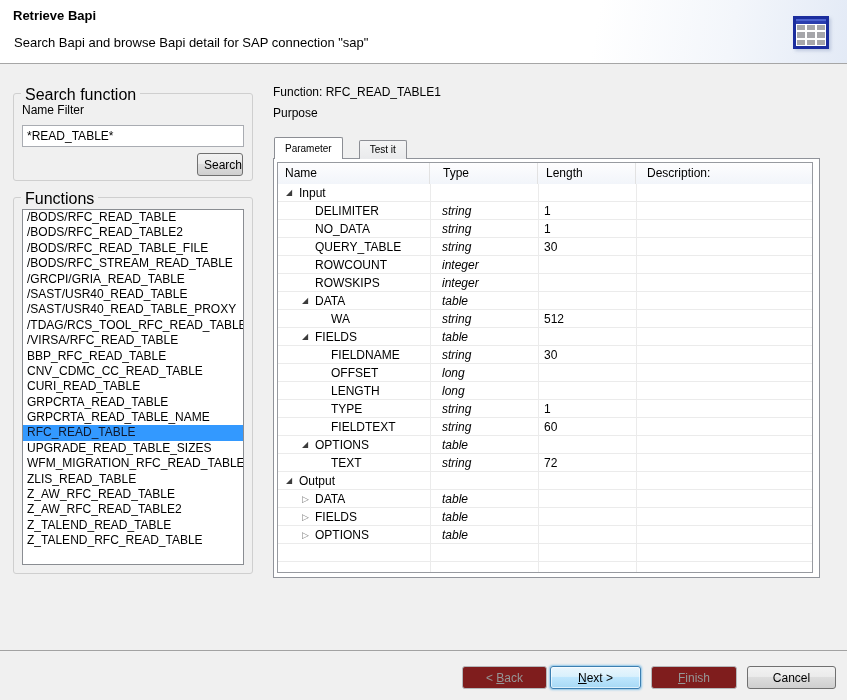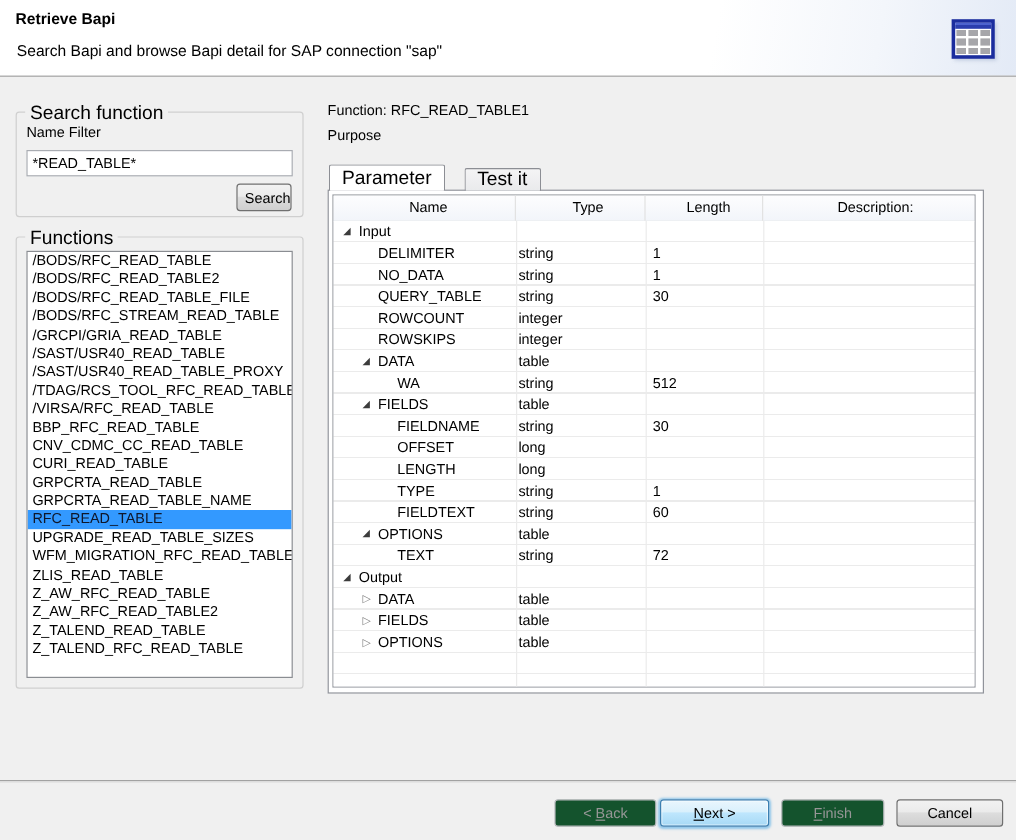--- a/index.html
+++ b/index.html
@@ -38,46 +38,46 @@
        border:1px solid #8A8D92;background:#fff;overflow:hidden;}
   .fitem{height:15.4px;line-height:15.4px;padding-left:4px;white-space:nowrap;}
   .st-selected{background:var(--selection,#3399FF);color:#0f172a;}
 
   
   .fn-label{position:absolute;left:273px;top:85px;}
   .purpose-label{position:absolute;left:273px;top:106px;}
 
   .tabstrip{position:absolute;left:274px;top:137px;height:22px;display:flex;align-items:flex-end;z-index:3;}
   .tab{box-sizing:border-box;border:1px solid #8C8E94;border-bottom:none;border-radius:2px 2px 0 0;
-       padding:0 10px;font-size:16px;}
+       padding:0 10px;font-size:10px;}
   .tab-active{height:22px;line-height:21px;background:#fff;}
   .tab-inactive{height:19px;line-height:18px;background:linear-gradient(#F4F4F5,#E9EAEC);margin-left:16px;}
 
   .tab-content{position:absolute;left:273px;top:158px;width:547px;height:420px;box-sizing:border-box;
        background:#fff;border:1px solid #90939A;z-index:1;}
 
   .ptable{position:absolute;left:3px;top:3px;width:536px;height:411px;box-sizing:border-box;
        border:1px solid #979AA0;background:#fff;}
   .phead{display:flex;height:21px;line-height:21px;
        background:linear-gradient(#FDFDFE,#F2F5FA);border-bottom:1px solid #D8DCE2;}
-  .hcell{box-sizing:border-box;border-right:1px solid #E2E2E2;overflow:hidden;white-space:nowrap;text-align:center;}
+  .hcell{box-sizing:border-box;border-right:1px solid #E2E2E2;overflow:hidden;white-space:nowrap;}
   .h-name{width:152px;padding-left:7px;}
   .h-type{width:108px;padding-left:13px;}
   .h-len{width:98px;padding-left:8px;}
   .h-desc{flex:1;padding-left:11px;border-right:none;}
 
   .pbody{position:absolute;left:0;right:0;top:21px;bottom:0;
        background:repeating-linear-gradient(to bottom,#fff 0 17px,#EBEBEB 17px 18px);}
   .vline{position:absolute;top:0;bottom:0;width:1px;background:#EBEBEB;}
   .vl1{left:152px;} .vl2{left:260px;} .vl3{left:358px;}
 
   .prow{display:flex;height:18px;line-height:18px;position:relative;}
   .cell{box-sizing:border-box;overflow:hidden;white-space:nowrap;}
   .c-name{width:152px;}
-  .c-type{width:108px;padding-left:2px;}
+  .c-type{width:108px;padding-left:12px;font-style:italic;}
   .c-len{width:98px;padding-left:6px;}
   .c-desc{flex:1;}
   .lvl1 .c-name{padding-left:8px;}
   .lvl2 .c-name{padding-left:24px;}
   .lvl3 .c-name{padding-left:40px;}
   .arrow{display:inline-block;width:13px;}
   .tw-open .arrow::before{content:"◢";font-size:8px;color:#3C3C3C;position:relative;top:-2px;}
   .tw-closed .arrow::before{content:"▷";font-size:9px;color:#7E7E7E;position:relative;top:-1px;}
   .tw-leaf .arrow{visibility:hidden;}
 
@@ -85,21 +85,21 @@
   .footer-sep{position:absolute;left:0;top:650px;width:847px;height:1px;background:#A2A2A2;
        border-bottom:1px solid rgba(255,255,255,.85);}
   .btn-row{position:absolute;top:666px;right:11px;display:flex;}
   .wbtn{box-sizing:border-box;height:23px;border:1px solid #707070;border-radius:3px;color:#000;
        background:linear-gradient(#F2F2F2 0%,#EBEBEB 45%,#DDDDDD 50%,#CFCFCF 100%);
        font:12px "Liberation Sans",sans-serif;text-align:center;padding:0;cursor:default;}
   .btn-back{width:85px;margin-right:3px;}
   .btn-next{width:91px;margin-right:10px;}
   .btn-finish{width:86px;margin-right:10px;}
   .btn-cancel{width:89px;}
-  .btn-disabled{border-color:#B5B8BB;background:#14532d;color:#969696;}
+  .btn-disabled{border-color:#B5B8BB;background:#7f1d1d;color:#969696;}
   .btn-default{border-color:#3C7FB1;
        background:linear-gradient(#EAF6FD 0%,#D9F0FC 45%,#BEE6FD 50%,#A7D9F5 100%);
        box-shadow:inset 0 0 0 1px rgba(255,255,255,.6),0 0 2px 1px var(--focus_glow,#8FC6E9);}
   .mn{text-decoration:underline;}
 </style>
 </head>
 <body>
 
 <div class="win">
 

